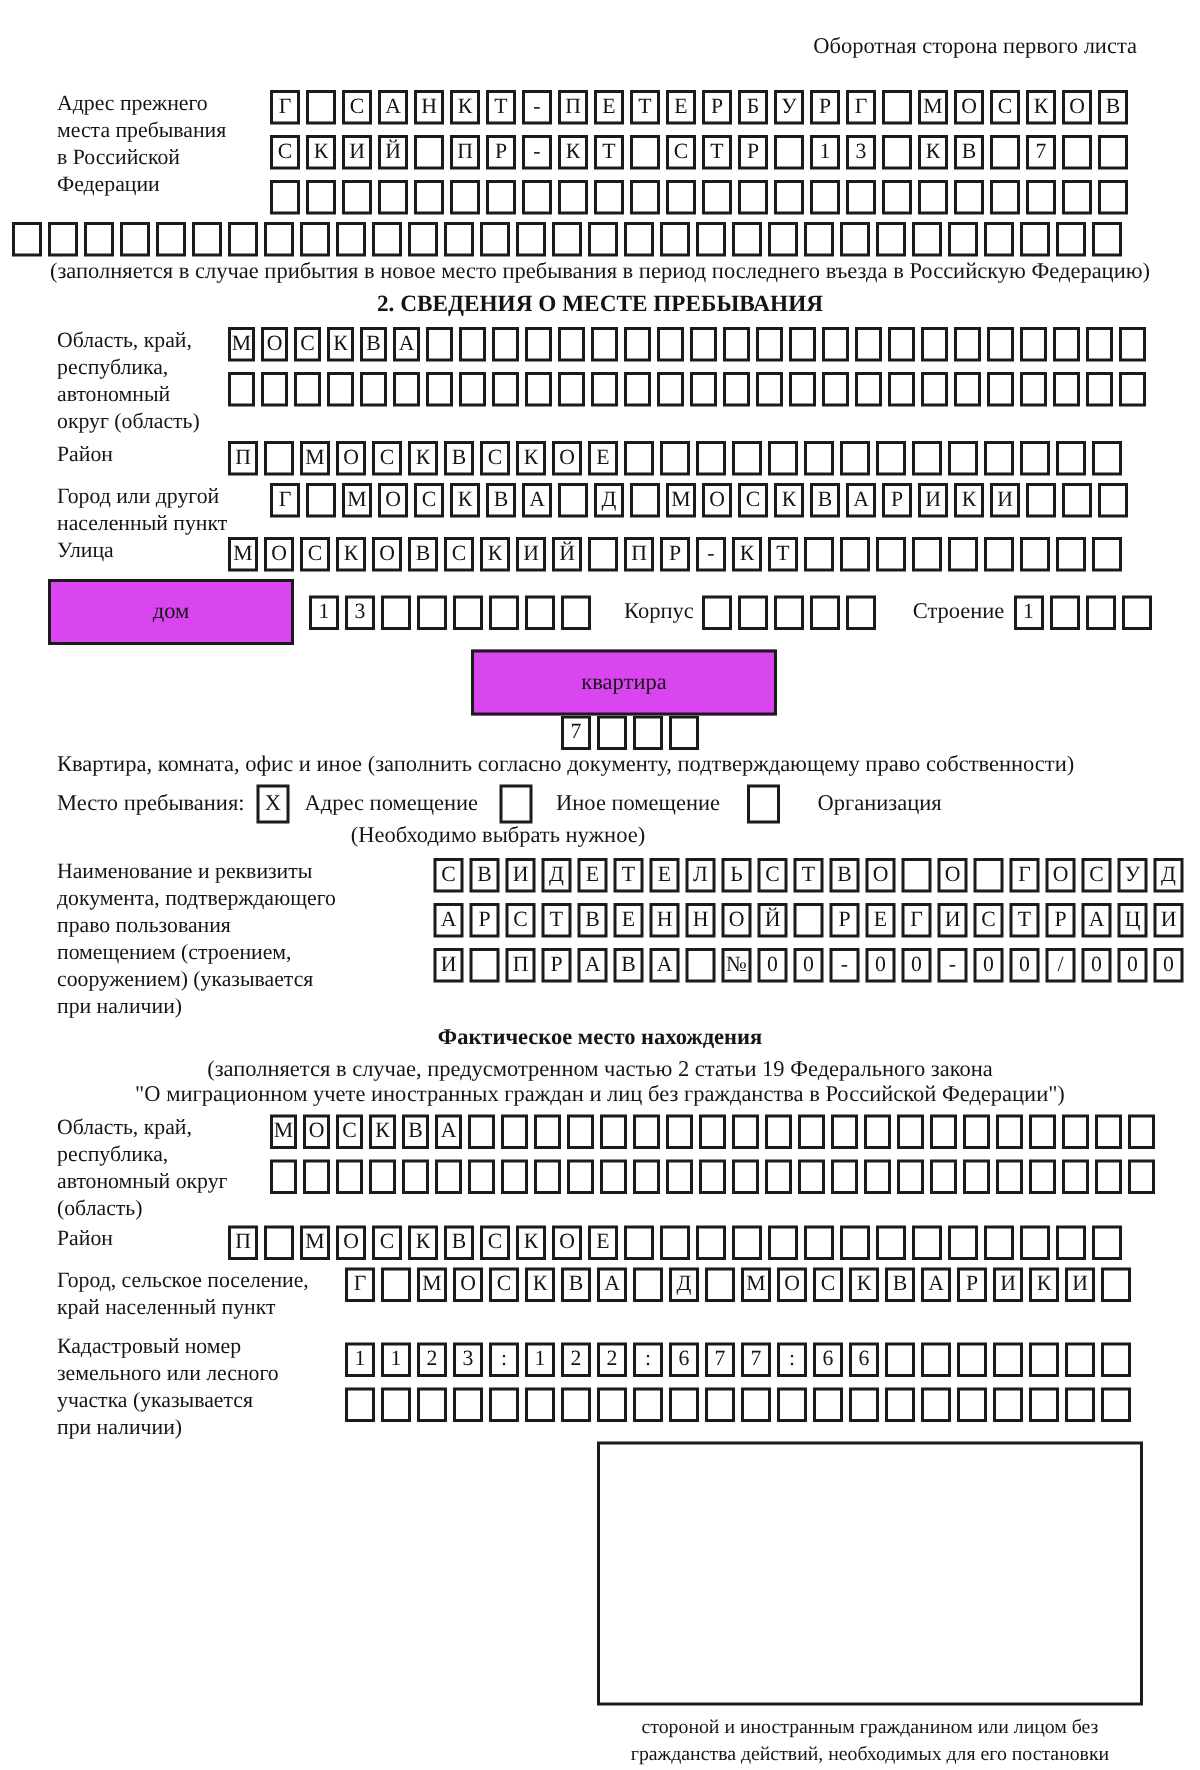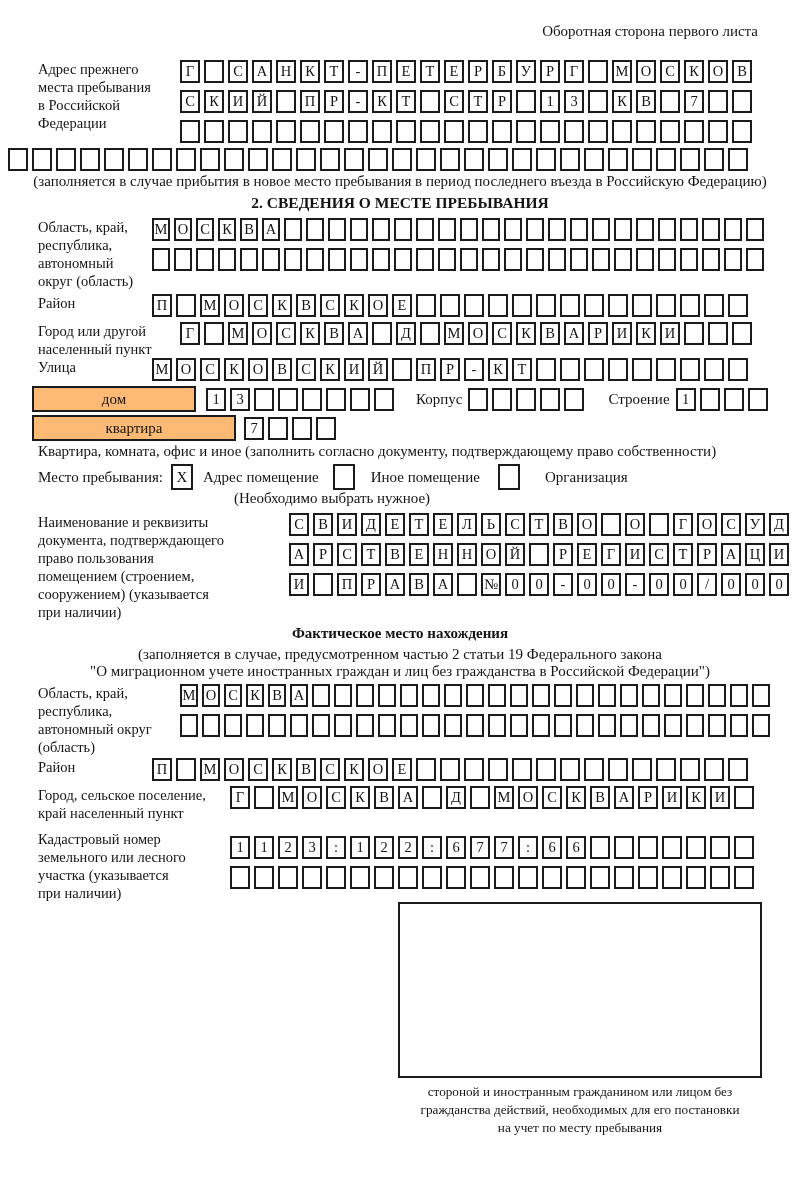--- a/index.html
+++ b/index.html
@@ -15,21 +15,21 @@
   .rows{display:flex;flex-direction:column;gap:7px;flex:0 0 auto;}
   .cells{display:flex;gap:4px;}
   .cell{
     box-sizing:border-box;flex:0 0 auto;width:20px;height:23px;
     border:2px solid #1b1b1b;display:flex;align-items:center;justify-content:center;
     font-size:14.5px;line-height:1;background:#fff;
   }
   .cells.small .cell{width:18px;}
   .cell.cb{width:22px;height:26px;font-size:15px;}
   .inputbox{
-    box-sizing:border-box;border:2px solid #1b1b1b;height:26px;background:#fdba74;
+    box-sizing:border-box;border:2px solid #1b1b1b;height:44px;background:#d946ef;
     display:flex;align-items:center;justify-content:center;font-size:15px;flex:0 0 auto;
   }
   .note{font-size:15px;line-height:17px;}
   .note.center{text-align:center;}
   .title{font-weight:bold;text-align:center;font-size:15.5px;line-height:20px;}
   .inline-lbl{font-size:15px;line-height:26px;white-space:nowrap;}
   .stamp-box{box-sizing:border-box;border:2px solid #1b1b1b;background:#fff;}
   .stamp-cap{text-align:center;font-size:13.2px;line-height:18px;}
 </style>
 </head>
@@ -352,21 +352,21 @@
       </div>
     <div class="inline-lbl" style="margin-left:24px;">Строение</div>
     <div class="cells" style="margin-left:6px;">
         <span class="cell">1</span>
         <span class="cell"></span>
         <span class="cell"></span>
         <span class="cell"></span>
       </div>
   </div>
 
-  <div class="group" style="margin:3px 0 0 32px;align-items:center;">
+  <div class="group" style="margin:3px 0 0 32px;align-items:center;flex-direction:column;">
     <div class="inputbox" style="width:204px;">квартира</div>
     <div class="cells" style="margin-left:8px;">
         <span class="cell">7</span>
         <span class="cell"></span>
         <span class="cell"></span>
         <span class="cell"></span>
       </div>
   </div>
   <div class="note" style="margin:2px 0 0 38px;">Квартира, комната, офис и иное (заполнить согласно документу, подтверждающему право собственности)</div>
 

